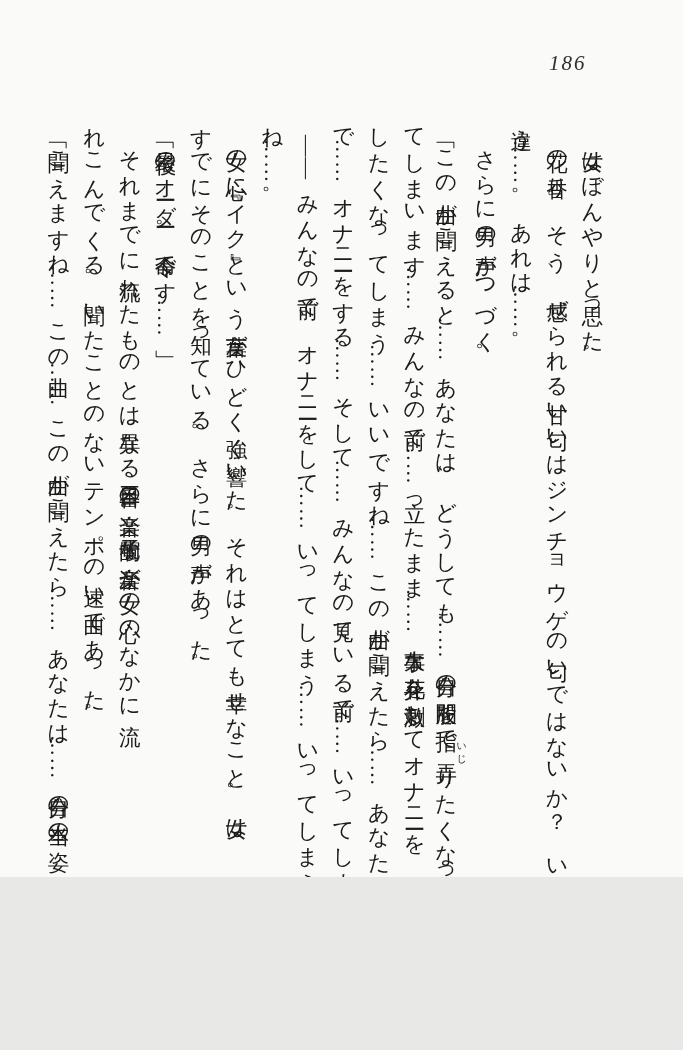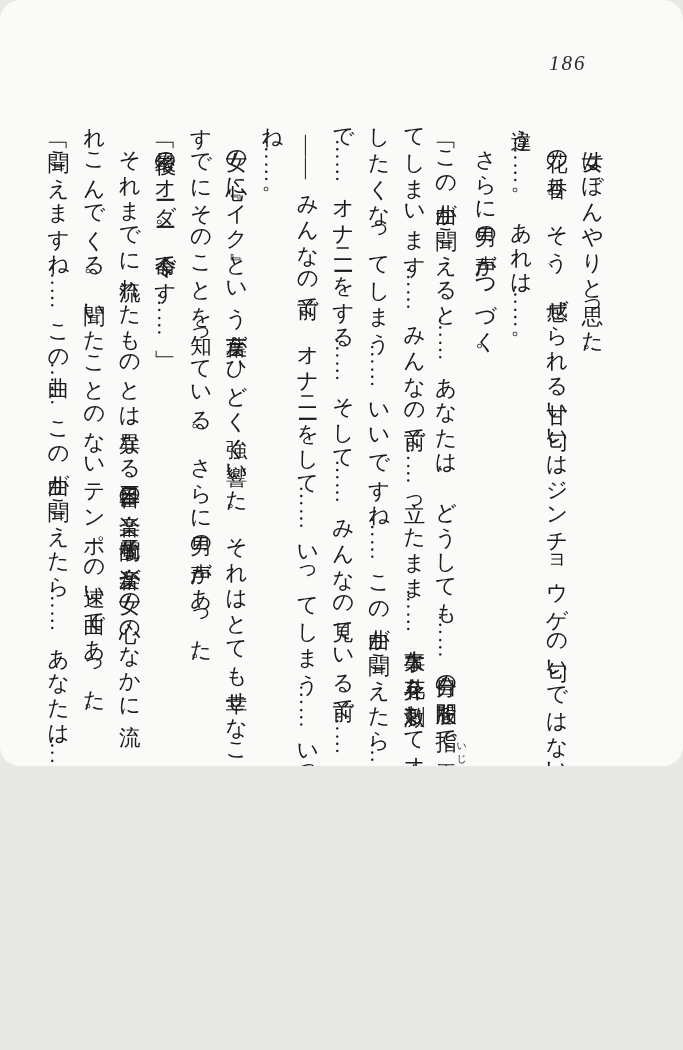--- a/index.html
+++ b/index.html
@@ -3,25 +3,24 @@
 <meta charset="utf-8">
 <style>
   html, body {
     margin: 0;
     padding: 0;
     background: #e8e8e6;
   }
   .book-page {
     position: relative;
     width: 683px;
-    height: 766px;
+    height: 877px;
     background: #fafaf8;
     overflow: hidden;
     font-family: "Liberation Serif", "DejaVu Serif", serif;
-    border-radius: 20px;
   }
   .page-number {
     position: absolute;
     top: 51px;
     left: 549px;
     font-size: 21px;
     font-style: italic;
     letter-spacing: 2px;
     color: #2e2e2e;
   }

